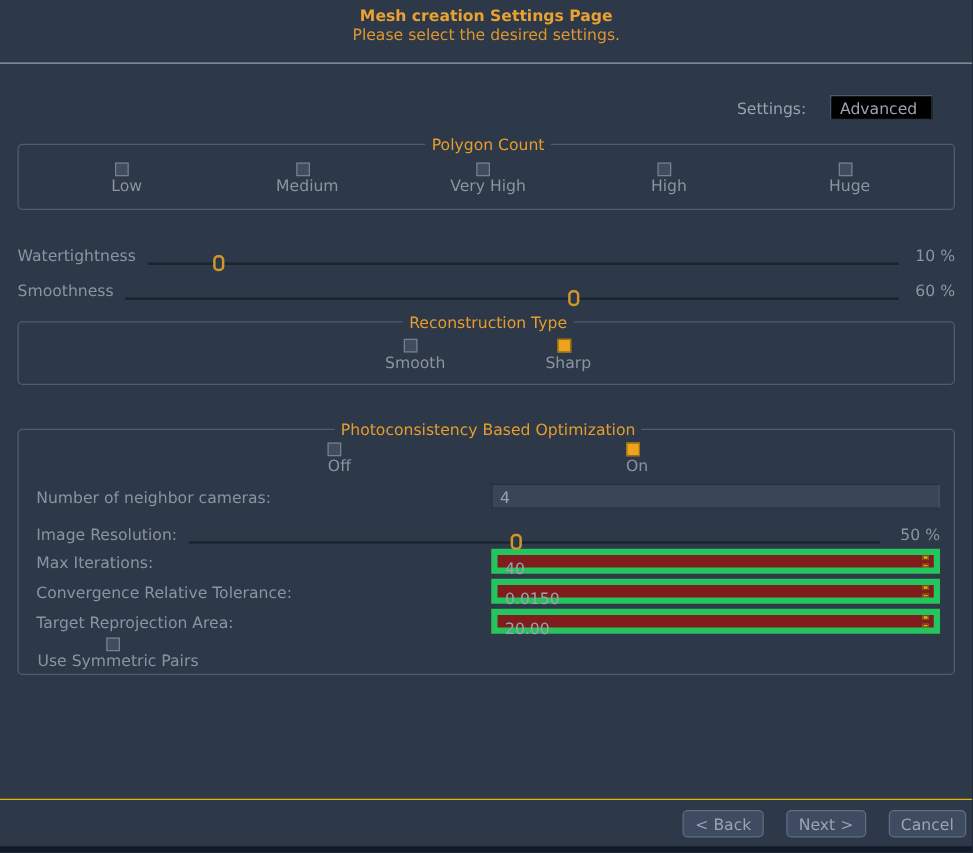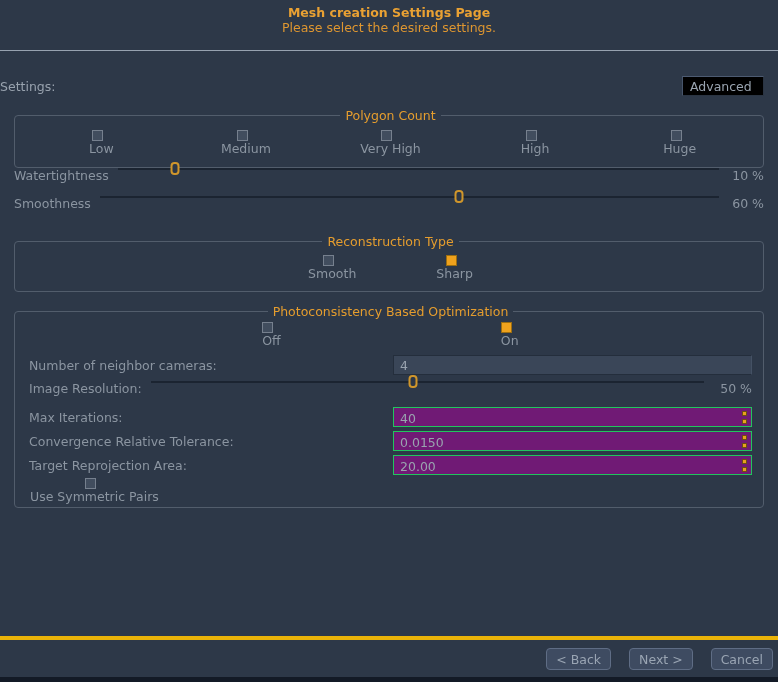--- a/index.html
+++ b/index.html
@@ -15,52 +15,52 @@
     font-size: 12px;
   }
 
   
   .header { padding-top: 5px; text-align: center; border-bottom: 1px solid #97a2b0; height: 51px; }
   .header .title { color: #e9a133; font-weight: bold; font-size: 12.5px; line-height: 15px; }
   .header .subtitle { color: #de9630; font-size: 12.5px; line-height: 15px; text-align: center; }
 
   
   .settings-bar {
-    margin-top: 25px; padding-right: 14px; height: 20px;
-    display: flex; justify-content: space-between; align-items: center;
+    margin-top: 25px; padding-right: 32px; height: 20px;
+    display: flex; justify-content: flex-end; align-items: center;
   }
   .settings-bar .lbl { color: #98a2ae; margin-right: 9px; font-size: 12.5px; }
   .combo {
     width: 82px; height: 20px; background: #000000;
     border: 1px solid #2a3442; border-top-color: #4d5b72; border-left-color: #46546a;
     color: #9aa4b0; padding: 2px 0 0 7px; font-size: 12.5px;
     cursor: default;
     margin-left: 10px;
   }
 
   
   fieldset {
     border: 1px solid #525d6c; border-radius: 4px;
-    margin: 0 14px; padding: 2px 11px 5px 14px;
+    margin: 16px 14px; padding: 2px 11px 5px 14px;
   }
   legend { margin: 0 auto; padding: 0 5px; color: #e59d2e; font-size: 12.5px; }
 
   .check-item { display: inline-flex; align-items: center; cursor: default; flex-direction: column; }
   .checkbox {
     width: 11px; height: 11px; flex: 0 0 11px;
     background: #414d5e; border: 1px solid #76808e; margin-right: 7px;
   }
   .checkbox[data-checked="true"] { background: #efa21d; border-color: #9c6e12; }
   .check-label { color: #8b95a1; font-size: 12.5px; }
 
   .poly-row { display: flex; padding: 5px 0 6px 0; }
   .poly-row .col { flex: 1; display: flex; justify-content: center; }
 
   
-  .slider-row { display: flex; align-items: flex-start; margin: 0 14px; height: 28px; }
+  .slider-row { display: flex; align-items: flex-end; margin: 0 14px; height: 28px; }
   .slider-row:first-of-type { margin-top: 7px; }
   .slider-label { color: #8b95a1; font-size: 12.5px; white-space: nowrap; }
   .slider-track {
     flex: 1; height: 2px; background: #1b2431; margin: 0 9px;
     position: relative; cursor: pointer;
   }
   .slider-handle {
     position: absolute; top: -6px; width: 9px; height: 13px;
     background: #2c3747; border: 2px solid #d0962b; border-radius: 4px;
     transform: translateX(-50%); cursor: grab;
@@ -75,35 +75,35 @@
   
   .fs-photo { margin-top: 12px; padding-bottom: 8px; }
   .field-row { display: flex; align-items: center; height: 20px; margin-top: 4px; }
   .field-label { width: 364px; flex: 0 0 364px; color: #8b95a1; font-size: 12.5px; white-space: nowrap; }
   .text-input {
     flex: 1; height: 20px; background: #3a4658;
     border: 1px solid #242e3c; border-bottom-color: #44516:4; border-right-color: #445164;
     color: #99a3af; font-size: 12.5px; font-family: inherit;
     padding: 0 6px; outline: none;
   }
-  .spin-wrap { flex: 1; display: flex; height: 20px; background: #701a75; border: 1px solid #22c55e; }
+  .spin-wrap { flex: 1; display: flex; height: 20px; background: #7f1d1d; border: 5px solid #22c55e; }
   .spin-wrap .text-input { border: none; background: transparent; }
   .spinner-col {
     width: 13px; display: flex; flex-direction: column;
     align-items: center; justify-content: center; gap: 3px;
   }
   .spin-btn { width: 5px; height: 5px; background: #e9a01f; border: 1px solid #6d4f12; cursor: pointer; }
 
   .photo-slider { margin: 6px 0 3px 0; height: 22px; }
   .photo-slider .slider-track { margin-right: 12px; }
   .sym-row { margin-top: 8px; padding-left: 1px; height: 16px; display: flex; align-items: center; }
 
   
   .spacer { flex: 1; }
-  .footer { border-top: 4px solid #eab308; padding: 8px 5px 0 0; display: flex; justify-content: flex-end; gap: 18px; }
+  .footer { border-top: 1px solid #eab308; padding: 8px 5px 0 0; display: flex; justify-content: flex-end; gap: 18px; }
   .btn {
     min-width: 49px; height: 22px; background: #3e4b61;
     border: 1px solid #5f6d85; border-radius: 4px;
     color: #9aa5b3; font-size: 12.5px; font-family: inherit;
     padding: 2px 9px; cursor: pointer;
   }
   .bottom-strip { height: 5px; background: #131a26; margin-top: 7px; }
 </style>
 </head>
 <body>

